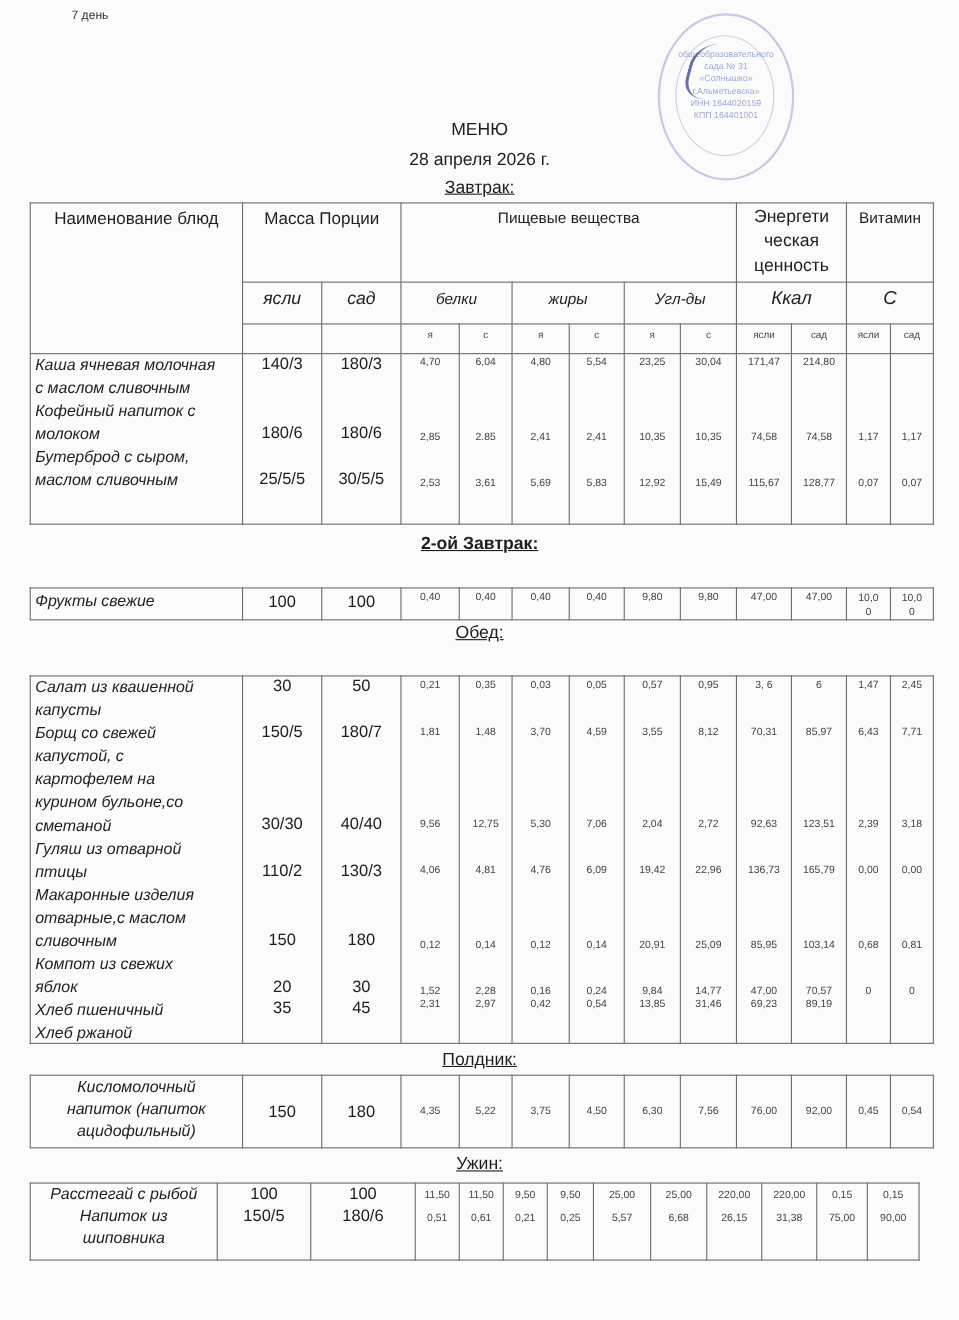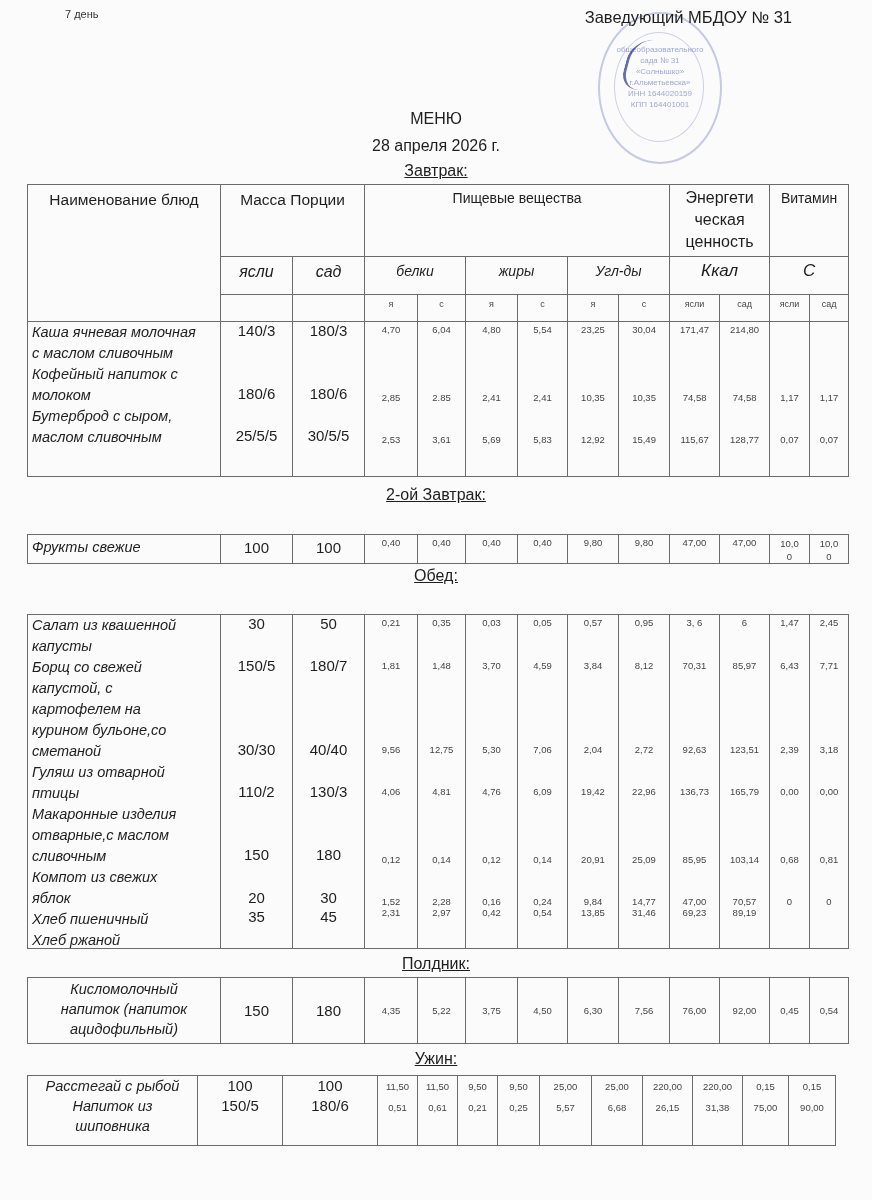--- a/index.html
+++ b/index.html
@@ -56,21 +56,20 @@
     <div>сада № 31</div>
     <div>«Солнышко»</div>
     <div>г.Альметьевска»</div>
     <div>ИНН 1644020159</div>
     <div>КПП 164401001</div>
   </div>
 </div>
 <div class="abs signature"></div>
 
 <div class="abs approve">
-  <div>Заведующий МБДОУ № 31</div>
 </div>
 
 <div class="abs center-title menu-title">МЕНЮ</div>
 <div class="abs center-title menu-date">28 апреля  2026 г.</div>
 <div class="abs section-title" style="top:162px;">Завтрак:</div>
 
 <table class="grid" style="left:27px; top:184px; width:808px;">
   <colgroup>
     <col style="width:193px">
       <col style="width:72px">
@@ -183,21 +182,21 @@
         </td>
     <td class="num" style="position:relative">
           <div class="line" style="top:2px"></div>
           <div class="line" style="top:70px">1,17</div>
           <div class="line" style="top:112px">0,07</div>
         </td>
   </tr>
 </tbody>
   </table>
 
-<div class="abs section-title" style="top:486px;">2-ой Завтрак:</div>
+<div class="abs section-title" style="top:486px;font-weight:bold;">2-ой Завтрак:</div>
 
 <table class="grid" style="left:27px; top:534px; width:808px;">
   <colgroup>
     <col style="width:193px">
       <col style="width:72px">
       <col style="width:72px">
     <col style="width:53px">
       <col style="width:48px">
       <col style="width:52px">
       <col style="width:50px">
@@ -316,21 +315,21 @@
           <div class="line" style="top:2px">0,05</div>
           <div class="line" style="top:45px">4,59</div>
           <div class="line" style="top:129px">7,06</div>
           <div class="line" style="top:171px">6,09</div>
           <div class="line" style="top:239px">0,14</div>
           <div class="line" style="top:281px">0,24</div>
           <div class="line" style="top:292px">0,54</div>
         </td>
     <td class="num" style="position:relative">
           <div class="line" style="top:2px">0,57</div>
-          <div class="line" style="top:45px">3,84</div>
+          <div class="line" style="top:45px">3,55</div>
           <div class="line" style="top:129px">2,04</div>
           <div class="line" style="top:171px">19,42</div>
           <div class="line" style="top:239px">20,91</div>
           <div class="line" style="top:281px">9,84</div>
           <div class="line" style="top:292px">13,85</div>
         </td>
     <td class="num" style="position:relative">
           <div class="line" style="top:2px">0,95</div>
           <div class="line" style="top:45px">8,12</div>
           <div class="line" style="top:129px">2,72</div>

